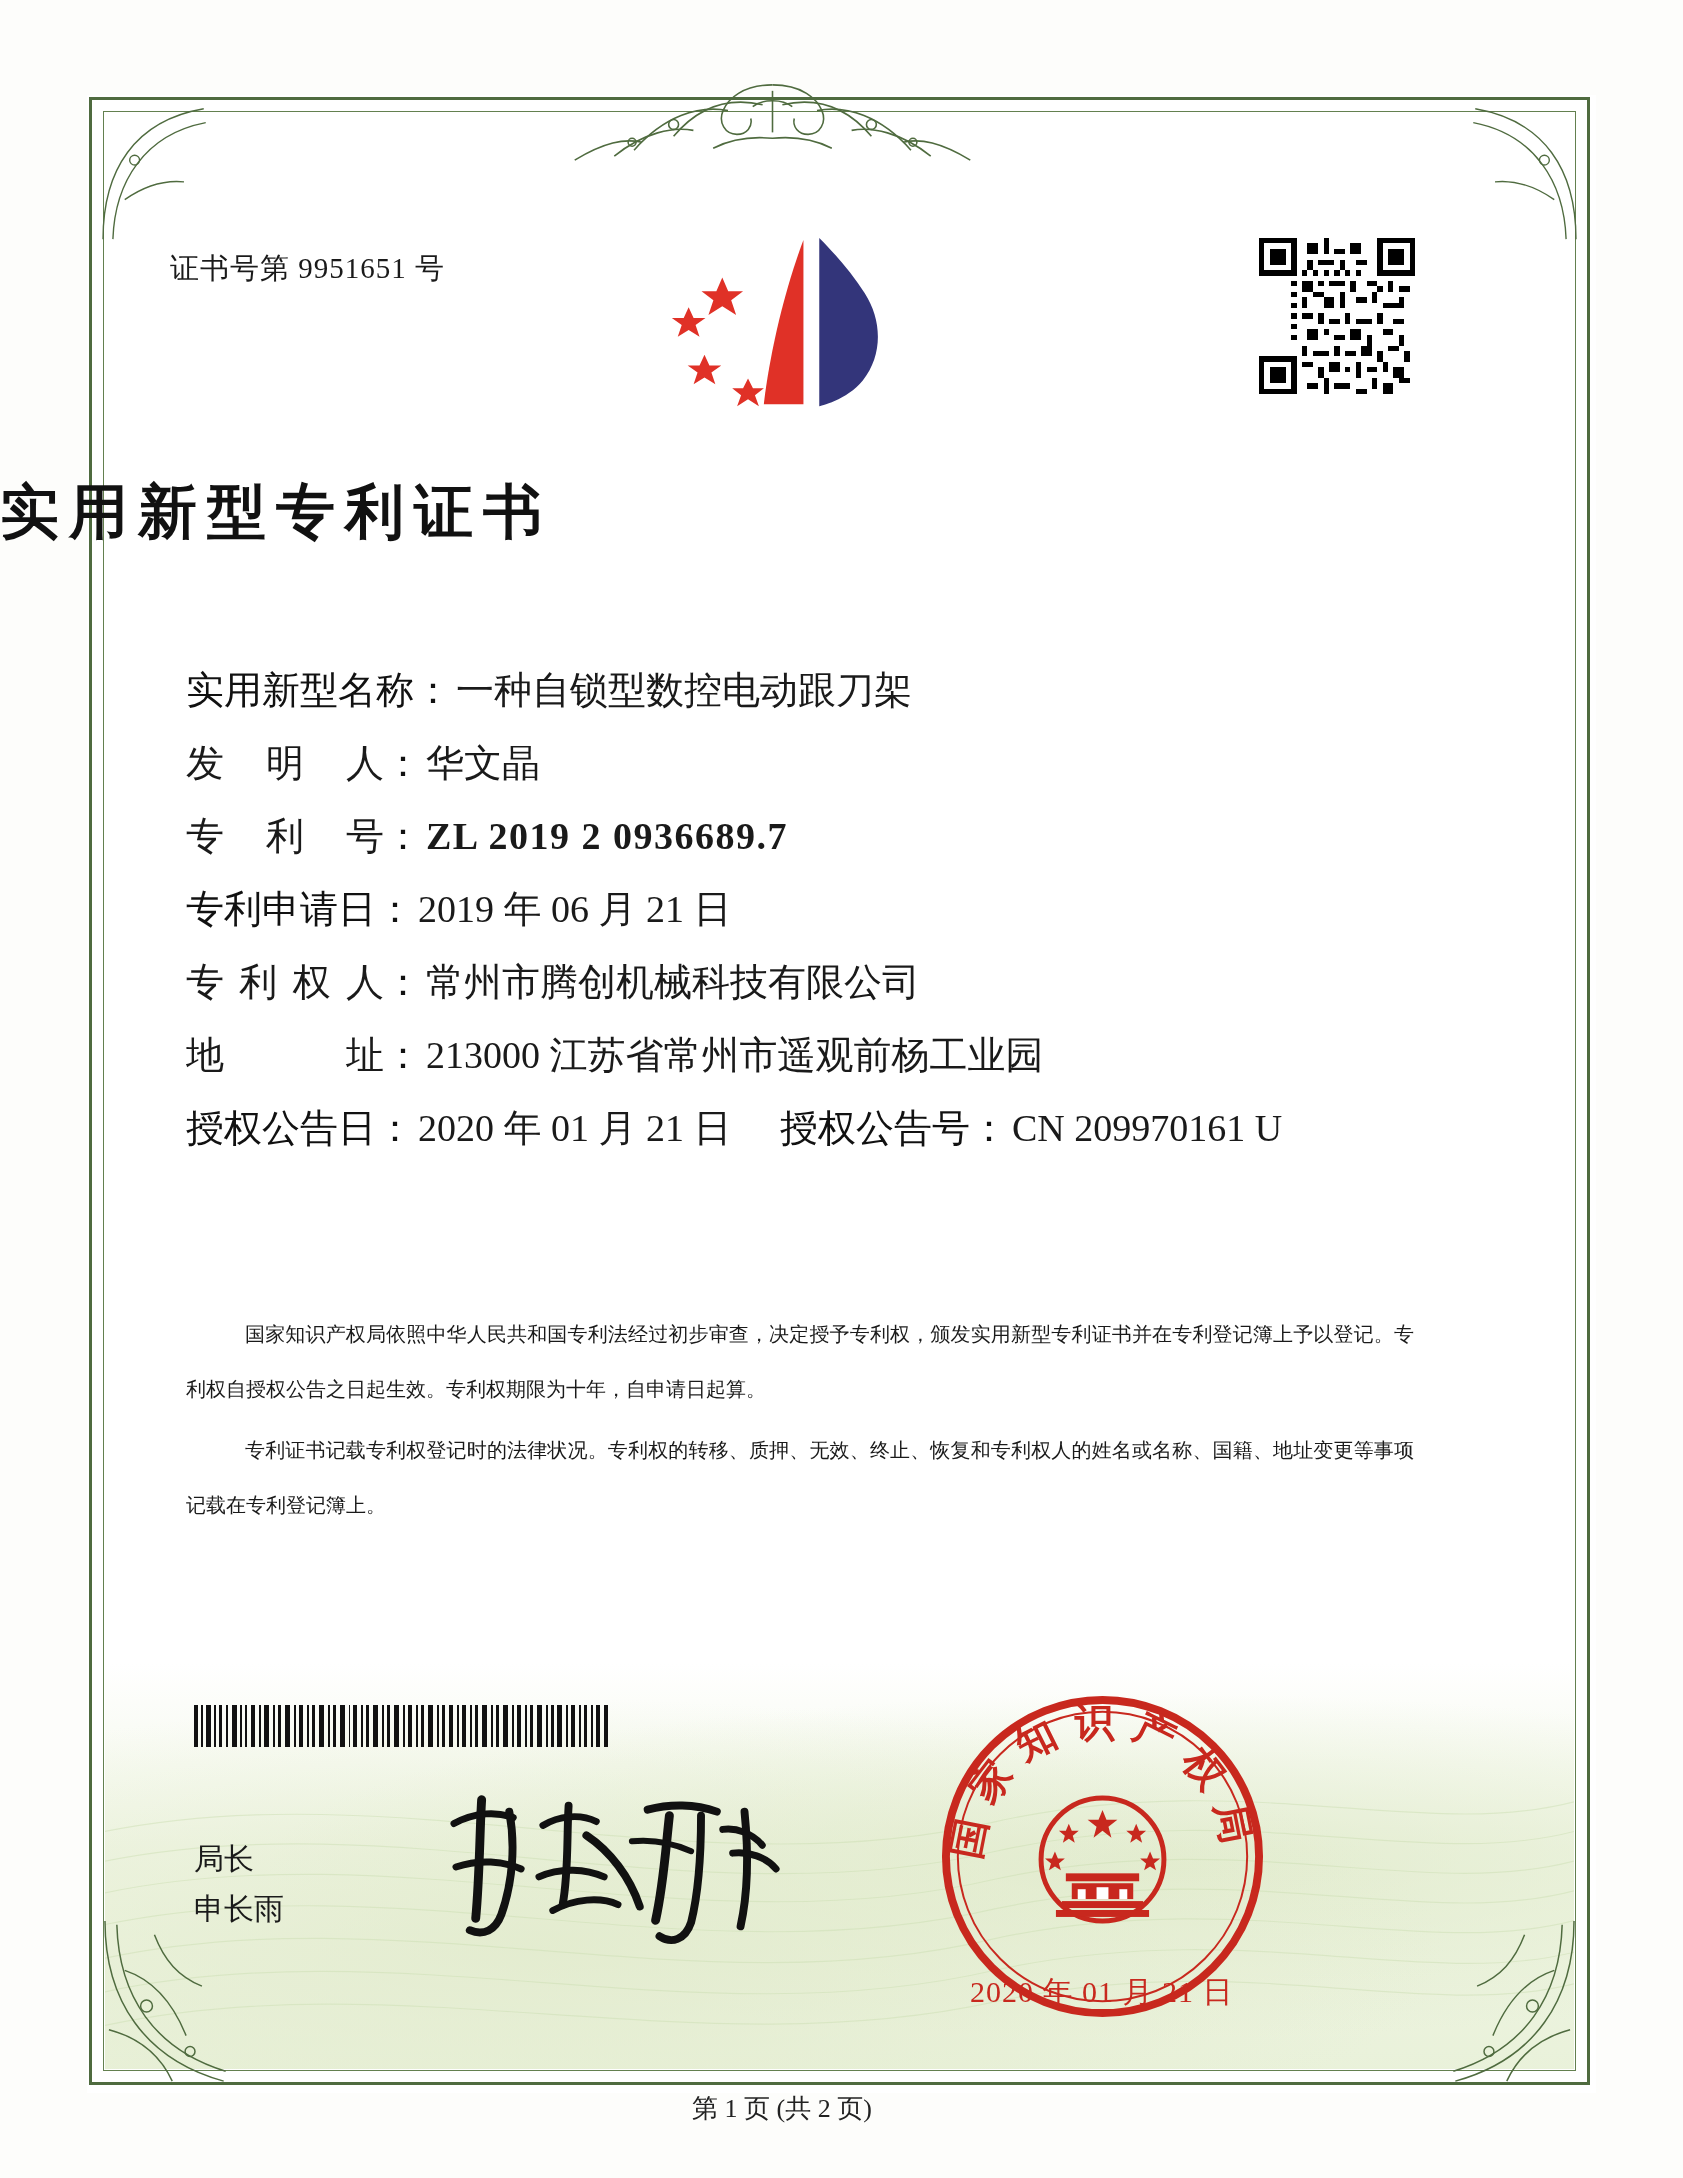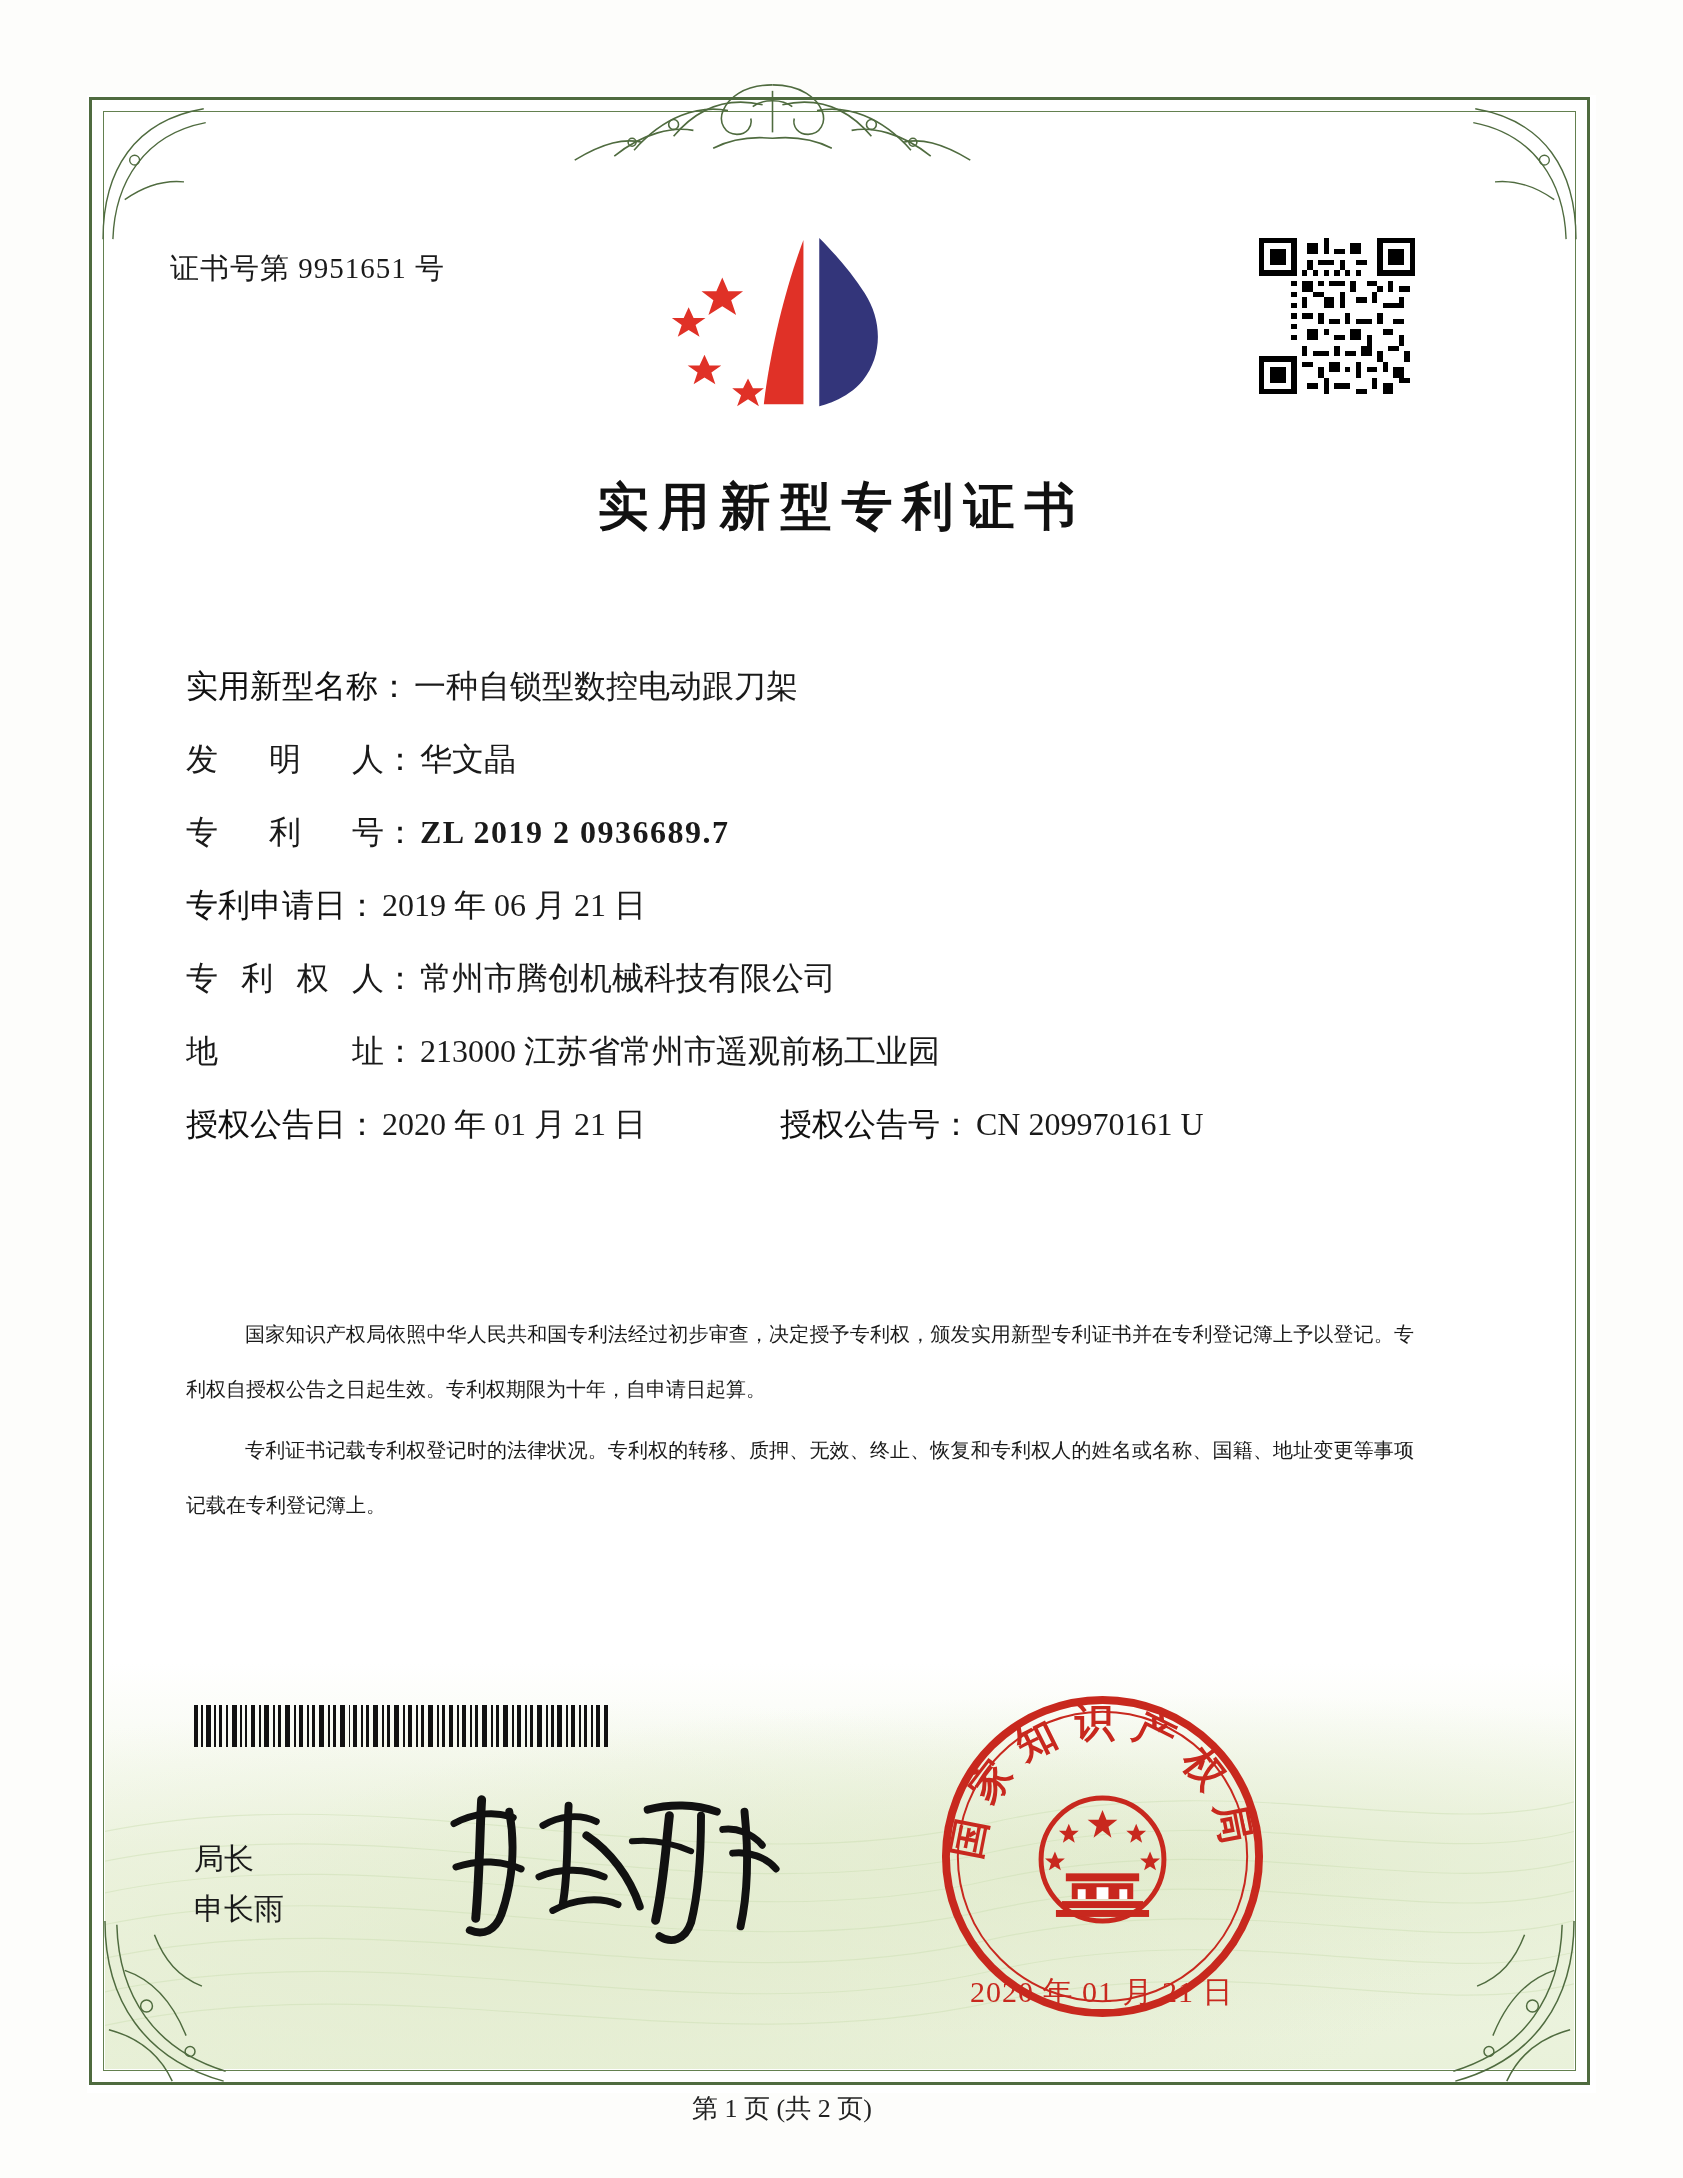--- a/index.html
+++ b/index.html
@@ -118,39 +118,39 @@
     width: 156px;
     height: 156px;
   }
 
   
   .title {
     position: absolute;
     left: 0;
     top: 473px;
     width: 1683px;
-    text-align: center;
+    text-align: left;
     font-family: "DejaVu Sans", "Liberation Sans", sans-serif;
     font-weight: bold;
-    font-size: 51px;
+    font-size: 59px;
     letter-spacing: 10px;
     color: #111111;
   }
 
   
   .fields {
     position: absolute;
     left: 186px;
     top: 665px;
     width: 1247px;
   }
   .field-row {
     position: relative;
     height: 73px;
-    font-size: 32px;
+    font-size: 38px;
     white-space: nowrap;
   }
   .fl {
     display: inline-block;
     color: #111;
   }
   .fl-spread {
     display: inline-block;
     width: 198px;
     text-align: justify;

